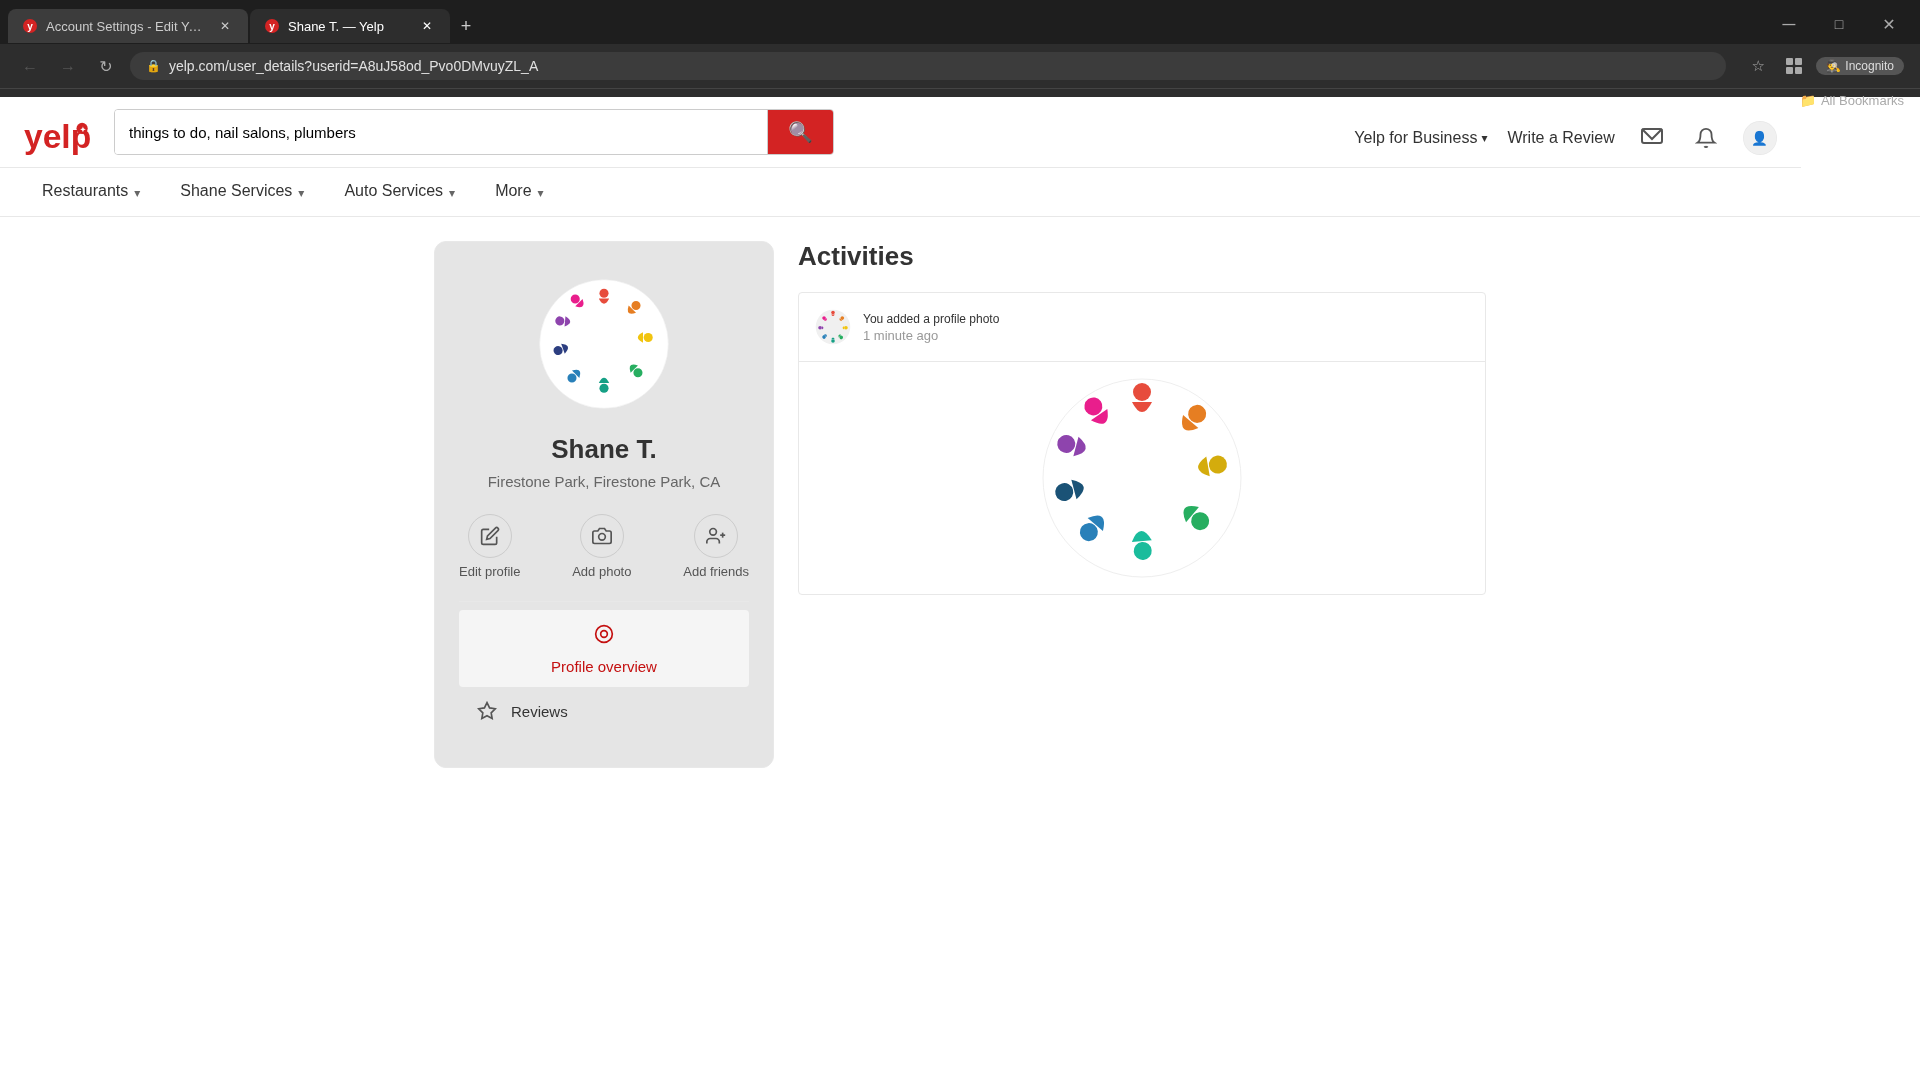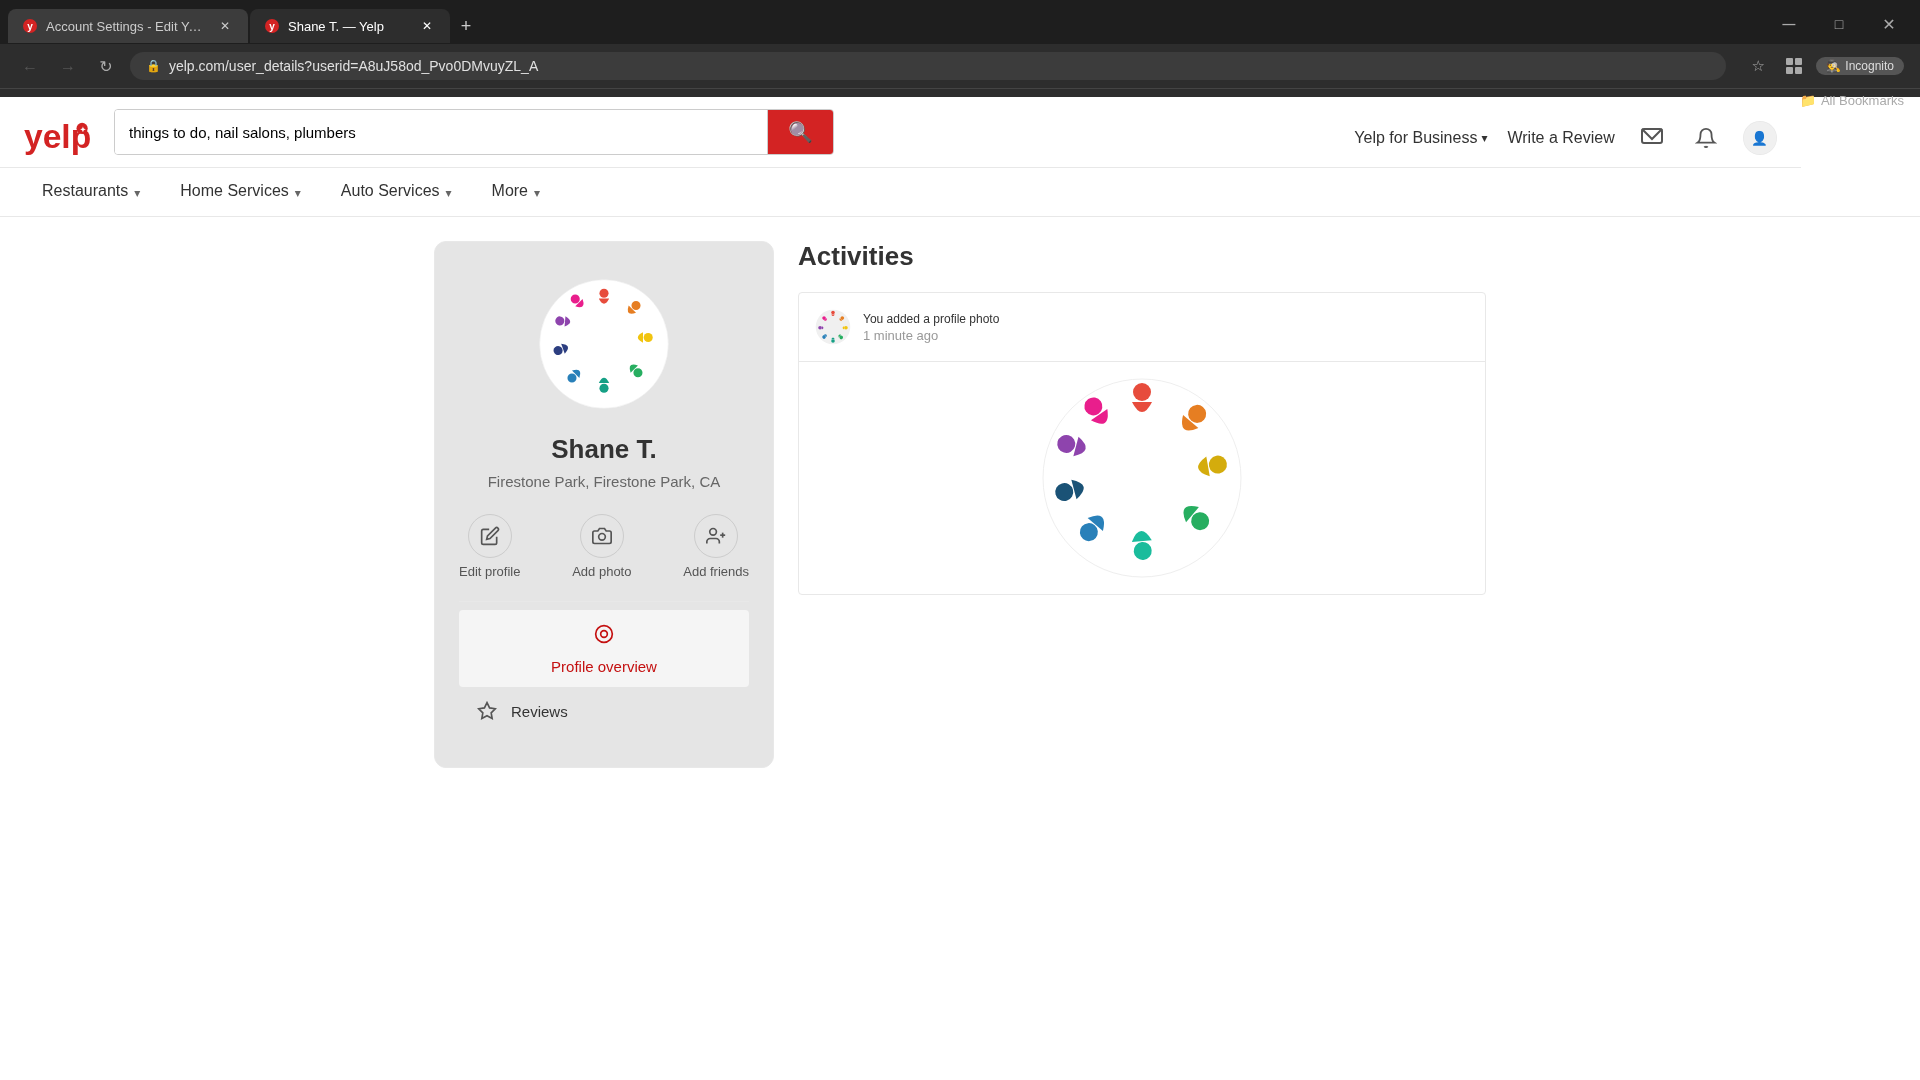--- a/index.html
+++ b/index.html
@@ -209,21 +209,21 @@
       </div>
     </div>
   </div>
 
   <div class="yelp-nav">
     <div class="nav-item">
       <span>Restaurants</span>
       <span class="chevron">▾</span>
     </div>
     <div class="nav-item">
-      <span>Home Services</span>
+      <span>Shane Services</span>
       <span class="chevron">▾</span>
     </div>
     <div class="nav-item">
       <span>Auto Services</span>
       <span class="chevron">▾</span>
     </div>
     <div class="nav-item">
       <span>More</span>
       <span class="chevron">▾</span>
     </div>

